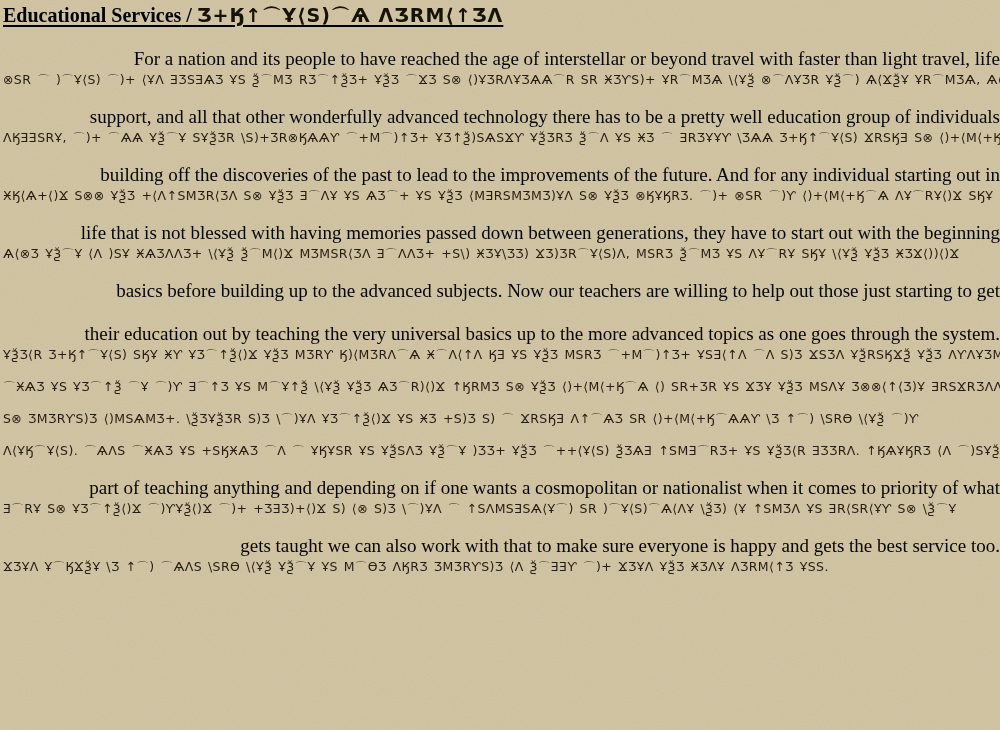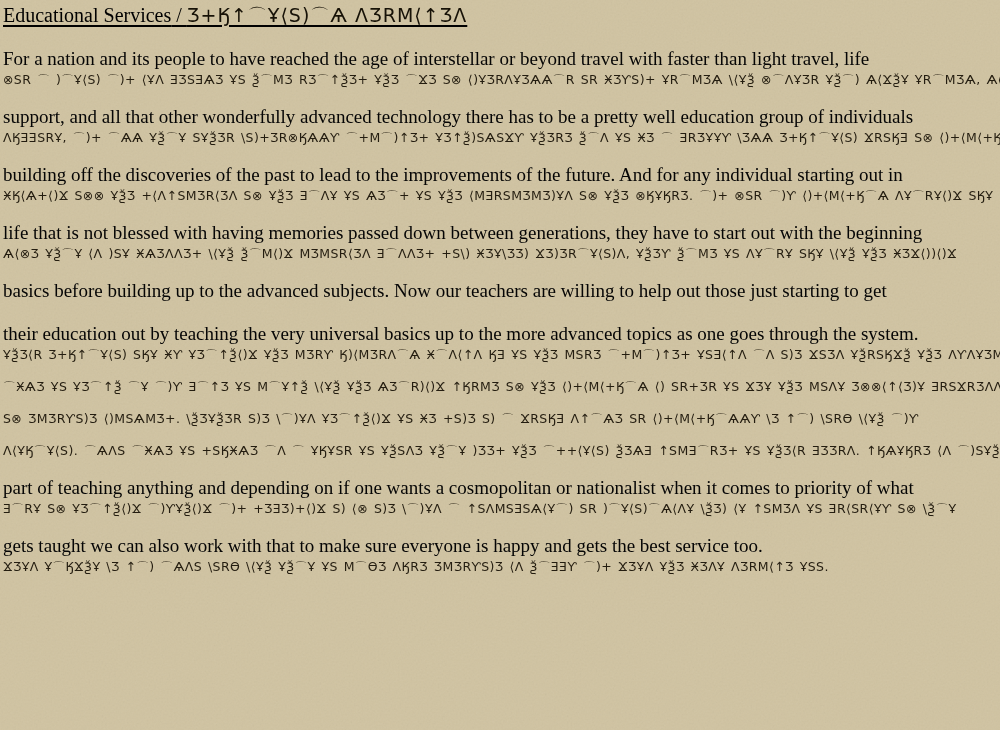--- a/index.html
+++ b/index.html
@@ -19,38 +19,39 @@
   }
   .content {
     position: relative;
     z-index: 1;
     padding: 2px 0 0 3px;
     white-space: nowrap;
   }
   h1.doc-title {
     font-size: 20px;
     line-height: 26px;
-    font-weight: normal;
+    font-weight: bold;
     text-decoration: underline;
     text-underline-offset: 3px;
     text-decoration-thickness: 1.5px;
     margin-bottom: 18px;
     display: inline-block;
   }
   .title-alien {
     font-family: "DejaVu Sans", sans-serif;
     font-size: 19px;
     letter-spacing: 1px;
     color: #171207;
   }
   .pair { margin-bottom: 17px; }
   .english-line {
     font-size: 19px;
     line-height: 26px;
     color: #050505;
+    text-align: right;
   }
   .alien-line {
     font-family: "DejaVu Sans", sans-serif;
     font-size: 12.5px;
     line-height: 15px;
     letter-spacing: 0.4px;
     word-spacing: 1.5px;
     color: #241d10;
   }
 </style>
@@ -76,21 +77,21 @@
       <div class="pair">
         <div class="english-line">support, and all that other wonderfully advanced technology there has to be a pretty well education group of individuals</div>
         <div class="alien-line">ΛӃƎƎSRҰ, ⌒)+ ⌒ѦѦ ҰѮ⌒Ұ SҰѮӠR \S)+ӠR⊗ӃѦѦƳ ⌒+M⌒)↑Ӡ+ ҰӠ↑Ѯ)SѦSϪƳ ҰѮӠRӠ Ѯ⌒Λ ҰS ӾӠ ⌒ ƎRӠҰҰƳ \ӠѦѦ Ӡ+Ӄ↑⌒Ұ⟨S) ϪRSӃƎ S⊗ ⟨)+⟨M⟨+Ӄ⌒ѦΛ</div>
       </div>
       <div class="pair">
         <div class="english-line">building off the discoveries of the past to lead to the improvements of the future. And for any individual starting out in</div>
         <div class="alien-line">ӾӃ⟨Ѧ+⟨)Ϫ S⊗⊗ ҰѮӠ +⟨Λ↑SMӠR⟨ӠΛ S⊗ ҰѮӠ Ǝ⌒ΛҰ ҰS ѦӠ⌒+ ҰS ҰѮӠ ⟨MƎRSMӠMӠ)ҰΛ S⊗ ҰѮӠ ⊗ӃҰӃRӠ. ⌒)+ ⊗SR ⌒)Ƴ ⟨)+⟨M⟨+Ӄ⌒Ѧ ΛҰ⌒RҰ⟨)Ϫ SӃҰ ⟨)</div>
       </div>
       <div class="pair">
         <div class="english-line">life that is not blessed with having memories passed down between generations, they have to start out with the beginning</div>
-        <div class="alien-line">Ѧ⟨⊗Ӡ ҰѮ⌒Ұ ⟨Λ )SҰ ӾѦӠΛΛӠ+ \⟨ҰѮ Ѯ⌒M⟨)Ϫ MӠMSR⟨ӠΛ Ǝ⌒ΛΛӠ+ +S\) ӾӠҰ\ӠӠ) ϪӠ)ӠR⌒Ұ⟨S)Λ, ҰѮӠƳ Ѯ⌒MӠ ҰS ΛҰ⌒RҰ SӃҰ \⟨ҰѮ ҰѮӠ ӾӠϪ⟨))⟨)Ϫ</div>
+        <div class="alien-line">Ѧ⟨⊗Ӡ ҰѮ⌒Ұ ⟨Λ )SҰ ӾѦӠΛΛӠ+ \⟨ҰѮ Ѯ⌒M⟨)Ϫ MӠMSR⟨ӠΛ Ǝ⌒ΛΛӠ+ +S\) ӾӠҰ\ӠӠ) ϪӠ)ӠR⌒Ұ⟨S)Λ, MSRӠ Ѯ⌒MӠ ҰS ΛҰ⌒RҰ SӃҰ \⟨ҰѮ ҰѮӠ ӾӠϪ⟨))⟨)Ϫ</div>
       </div>
       <div class="pair">
         <div class="english-line">basics before building up to the advanced subjects. Now our teachers are willing to help out those just starting to get</div>
       </div>
       <div class="pair">
         <div class="english-line">their education out by teaching the very universal basics up to the more advanced topics as one goes through the system.</div>
         <div class="alien-line">ҰѮӠ⟨R Ӡ+Ӄ↑⌒Ұ⟨S) SӃҰ ӾƳ ҰӠ⌒↑Ѯ⟨)Ϫ ҰѮӠ MӠRƳ Ӄ)⟨MӠRΛ⌒Ѧ Ӿ⌒Λ⟨↑Λ ӃƎ ҰS ҰѮӠ MSRӠ ⌒+M⌒)↑Ӡ+ ҰSƎ⟨↑Λ ⌒Λ S)Ӡ ϪSӠΛ ҰѮRSӃϪѮ ҰѮӠ ΛƳΛҰӠM.</div>
       </div>
       <div class="pair">
         <div class="alien-line">⌒ӾѦӠ ҰS ҰӠ⌒↑Ѯ ⌒Ұ ⌒)Ƴ Ǝ⌒↑Ӡ ҰS M⌒Ұ↑Ѯ \⟨ҰѮ ҰѮӠ ѦӠ⌒R)⟨)Ϫ ↑ӃRMӠ S⊗ ҰѮӠ ⟨)+⟨M⟨+Ӄ⌒Ѧ ⟨) SR+ӠR ҰS ϪӠҰ ҰѮӠ MSΛҰ Ӡ⊗⊗⟨↑⟨Ӡ)Ұ ƎRSϪRӠΛΛ SӃҰ</div>

